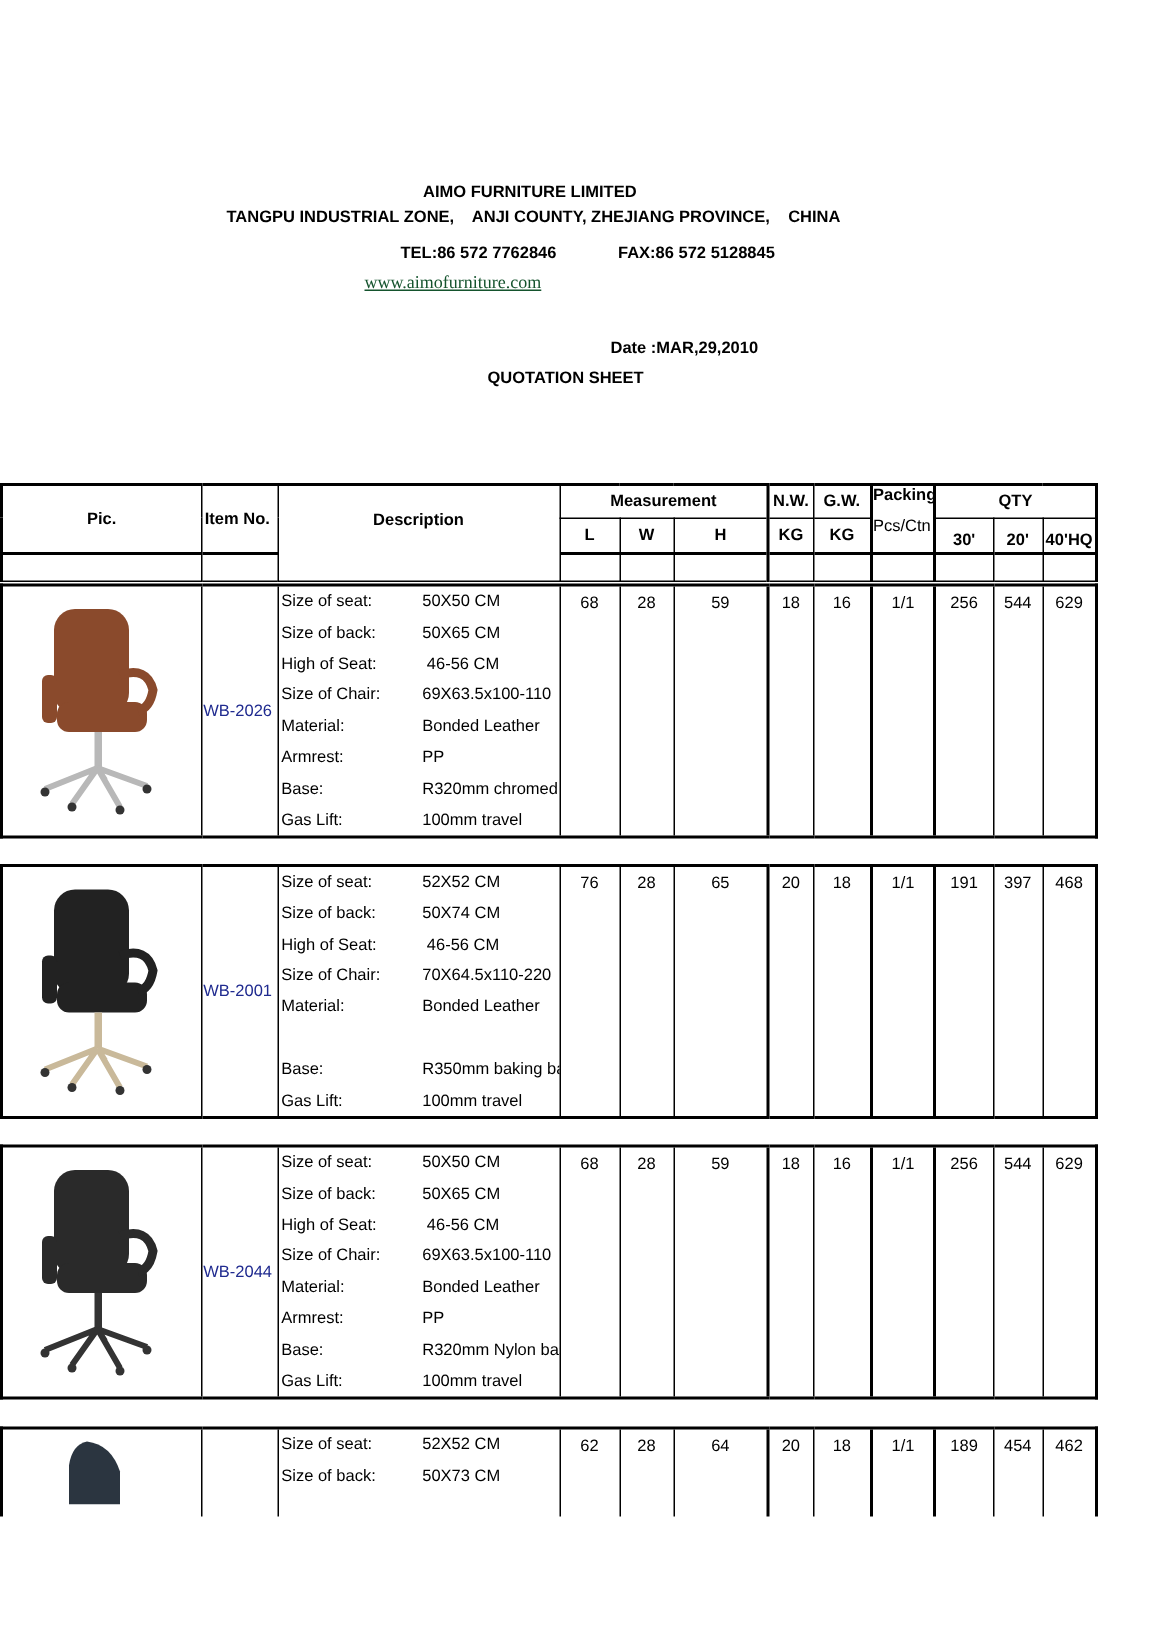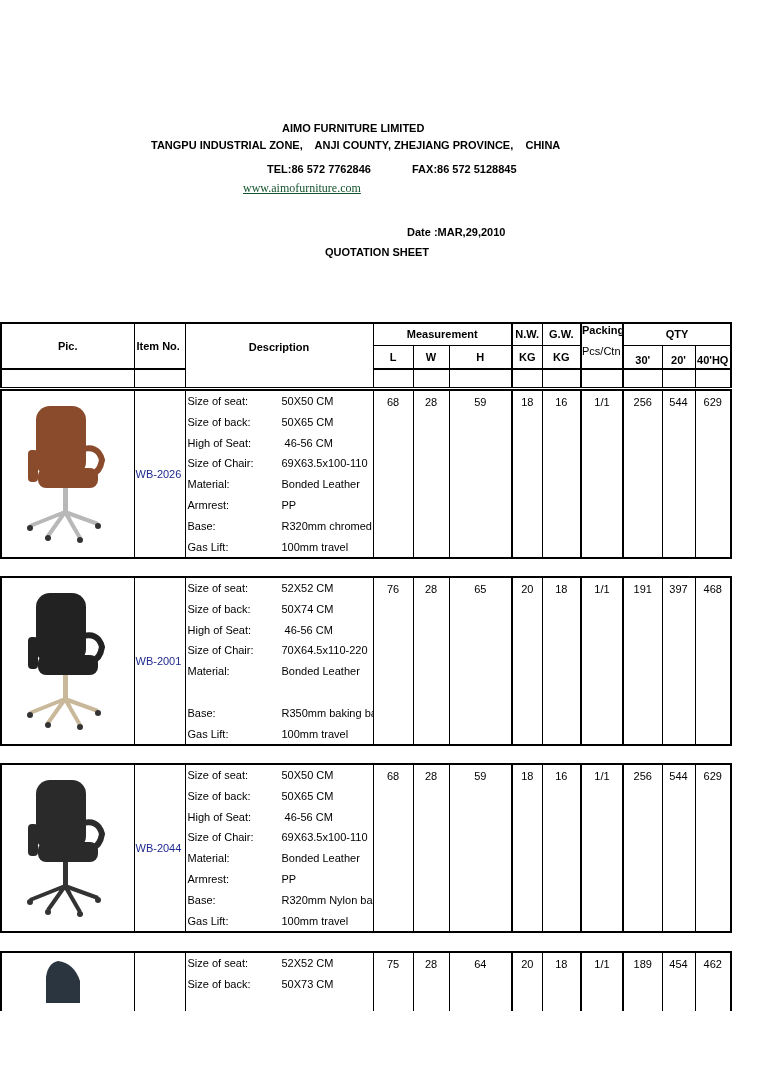--- a/index.html
+++ b/index.html
@@ -262,21 +262,21 @@
         <tr class="thick-top">
         <td class="pic" style="border-left: 2px solid rgb(0, 0, 0); vertical-align: top; border-bottom: none;">
       <svg width="120" height="50" viewBox="0 0 120 50">
         <path d="M38 50 L38 24 Q40 10 50 8 Q66 10 72 28 L72 50 Z" fill="#2b3540"></path>
       </svg></td>
         <td class="item-no" style="border-bottom: none;"></td>
         <td style="vertical-align: top; border-bottom: none;">
             <div class="desc-line"><span class="lbl">Size of seat:</span><span>52X52  CM</span></div>
             <div class="desc-line"><span class="lbl">Size of back:</span><span>50X73  CM</span></div>
           </td>
-        <td class="num" style="border-bottom: none;">75</td>
+        <td class="num" style="border-bottom: none;">62</td>
         <td class="num" style="border-bottom: none;">28</td>
         <td class="num" style="border-bottom: none;">64</td>
         <td class="num" style="border-left: 2px solid rgb(0, 0, 0); border-bottom: none;">20</td>
         <td class="num" style="border-bottom: none;">18</td>
         <td class="num" style="border-left: 2px solid rgb(0, 0, 0); border-bottom: none;">1/1</td>
         <td class="num" style="border-left: 2px solid rgb(0, 0, 0); border-bottom: none;">189</td>
         <td class="num" style="border-bottom: none;">454</td>
         <td class="num" style="border-right: 2px solid rgb(0, 0, 0); border-bottom: none;">462</td>
       </tr>
       </tbody>

